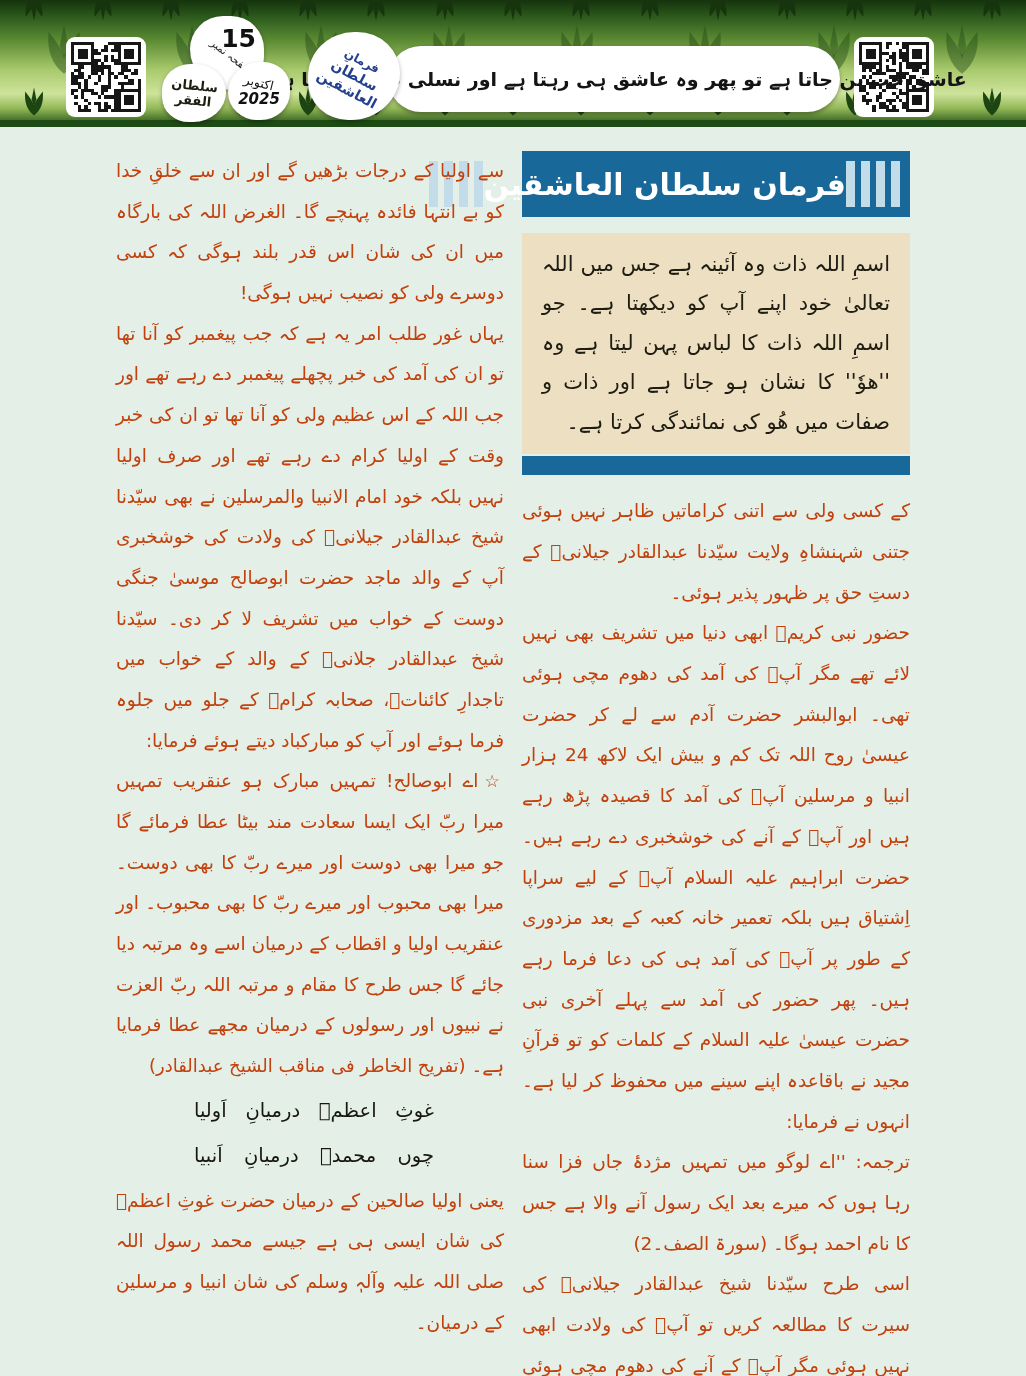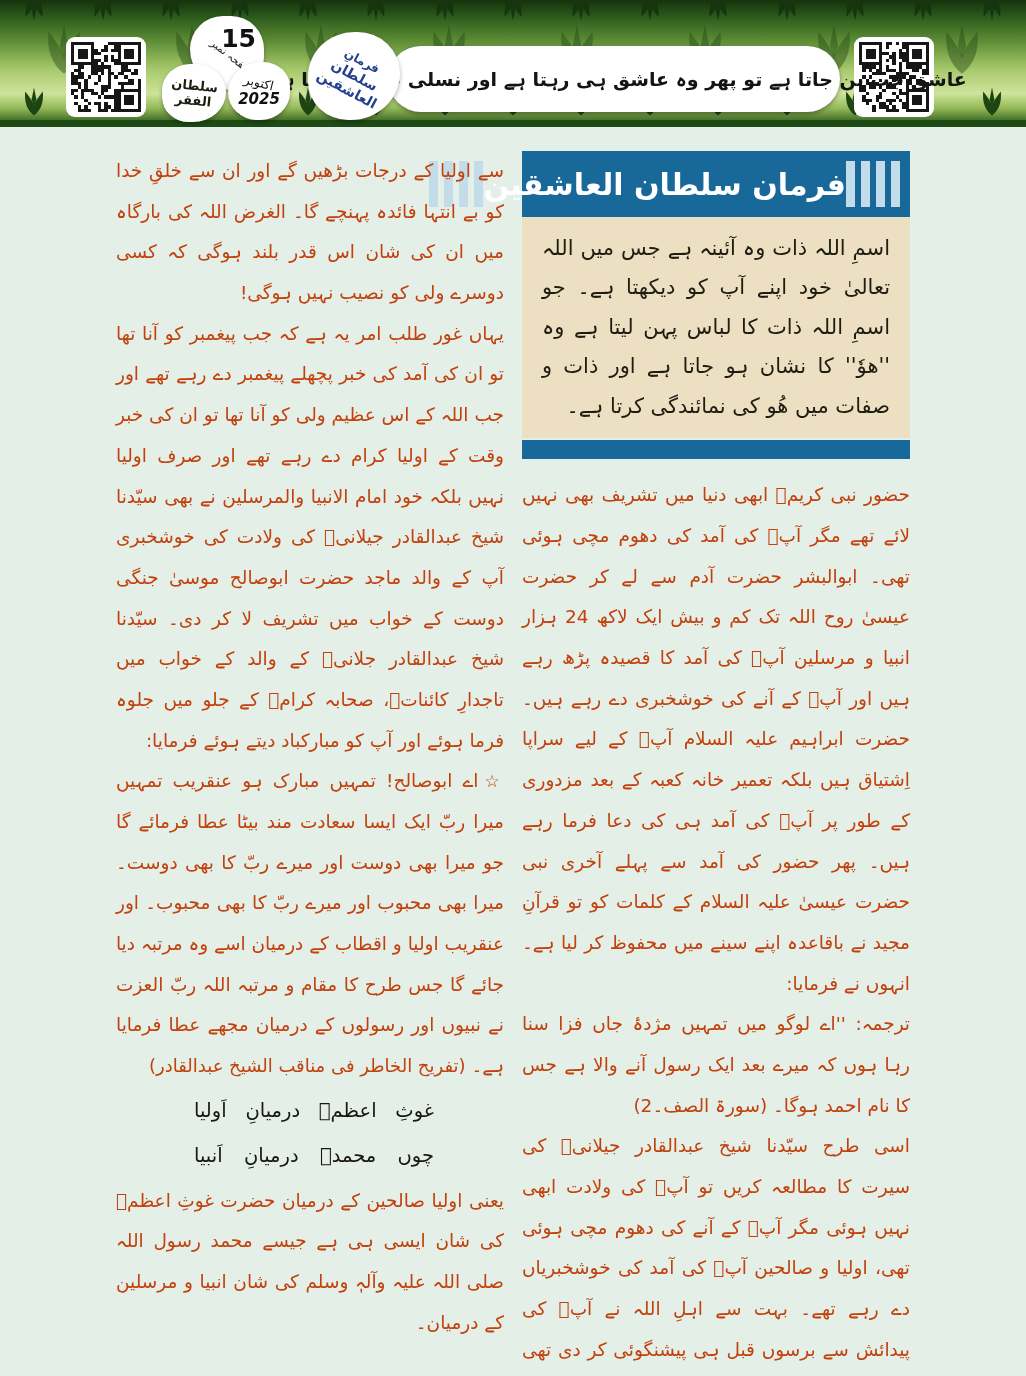--- a/index.html
+++ b/index.html
@@ -41,21 +41,21 @@
   .col{flex:1;min-width:0;}
   .col p{margin:0;font-size:18.5px;line-height:2.2;color:#c2410c;text-align:justify;}
   .ref{font-size:18px;}
   .star-marker{font-size:17px;padding-left:6px;}
 
   
   .fb-head{background:#18689a;height:66px;display:flex;align-items:center;justify-content:space-between;padding:0 10px;box-sizing:border-box;}
   .fb-head h2{margin:0;color:#fff;font-size:30px;font-weight:bold;white-space:nowrap;}
   .stripes{display:flex;gap:6px;}
   .stripes b{width:9px;height:46px;background:#c3dcea;}
-  .fb-body{background:#ecdfc2;padding:12px 20px;margin-top:0;}
+  .fb-body{background:#ecdfc2;padding:12px 20px;margin-top:16px;}
   .fb-body p{font-size:21px !important;line-height:1.88 !important;color:#1f1d12 !important;font-weight:500;}
   .fb-foot{background:#18689a;height:19px;margin-top:2px;}
   .farman-box{margin-bottom:16px;}
 
   
   .verse{padding:2px 70px 2px 78px;}
   .vline{display:flex;justify-content:space-between;direction:rtl;font-size:19.5px;line-height:2.3;color:#17170f;font-weight:500;}
 </style>
 </head>
 <body>
@@ -1160,20 +1160,21 @@
               <b></b>
               <b></b>
           </span>
         </div>
         <div class="fb-body">
           <p>اسمِ اللہ ذات وہ آئینہ ہے جس میں اللہ تعالیٰ خود اپنے آپ کو دیکھتا ہے۔ جو اسمِ اللہ ذات کا لباس پہن لیتا ہے وہ ''ھوٗ'' کا نشان ہو جاتا ہے اور ذات و صفات میں ھُو کی نمائندگی کرتا ہے۔</p>
         </div>
         <div class="fb-foot"></div>
       </div>
 
+      <p>کے کسی ولی سے اتنی کراماتیں ظاہر نہیں ہوئی جتنی شہنشاہِ ولایت سیّدنا عبدالقادر جیلانیؓ کے دستِ حق پر ظہور پذیر ہوئی۔</p>
       <p>حضور نبی کریمؐ ابھی دنیا میں تشریف بھی نہیں لائے تھے مگر آپؐ کی آمد کی دھوم مچی ہوئی تھی۔ ابوالبشر حضرت آدم سے لے کر حضرت عیسیٰ روح اللہ تک کم و بیش ایک لاکھ 24 ہزار انبیا و مرسلین آپؐ کی آمد کا قصیدہ پڑھ رہے ہیں اور آپؐ کے آنے کی خوشخبری دے رہے ہیں۔ حضرت ابراہیم علیہ السلام آپؐ کے لیے سراپا اِشتیاق ہیں بلکہ تعمیر خانہ کعبہ کے بعد مزدوری کے طور پر آپؐ کی آمد ہی کی دعا فرما رہے ہیں۔ پھر حضور کی آمد سے پہلے آخری نبی حضرت عیسیٰ علیہ السلام کے کلمات کو تو قرآنِ مجید نے باقاعدہ اپنے سینے میں محفوظ کر لیا ہے۔ انہوں نے فرمایا:</p>
       <p>ترجمہ: ''اے لوگو میں تمہیں مژدۂ جاں فزا سنا رہا ہوں کہ میرے بعد ایک رسول آنے والا ہے جس کا نام احمد ہوگا۔ (سورۃ الصف۔2)</p>
       <p>اسی طرح سیّدنا شیخ عبدالقادر جیلانیؓ کی سیرت کا مطالعہ کریں تو آپؒ کی ولادت ابھی نہیں ہوئی مگر آپؒ کے آنے کی دھوم مچی ہوئی تھی، اولیا و صالحین آپؒ کی آمد کی خوشخبریاں دے رہے تھے۔ بہت سے اہلِ اللہ نے آپؒ کی پیدائش سے برسوں قبل ہی پیشنگوئی کر دی تھی کہ عراق میں ایک ایسے بزرگ ظاہر ہونے والے ہیں جو فضل و کرامت میں بہت بڑے مقام و مرتبے پر فائز ہوں گے۔ ان پر تمام اقطاب کے حالات واضح کر دیے جائیں گے اور ان کے سینوں کے تمام علوم اُن پر روشن ہو جائیں گے۔ ایک وقت آئے گا کہ وہ یہ اعلان کریں گے ''میرا یہ قدم ہر ولی کی گردن پر ہے''۔ ان کی وجہ</p>
     </section>
 
     <section class="col">
       <p>سے اولیا کے درجات بڑھیں گے اور ان سے خلقِ خدا کو بے انتہا فائدہ پہنچے گا۔ الغرض اللہ کی بارگاہ میں ان کی شان اس قدر بلند ہوگی کہ کسی دوسرے ولی کو نصیب نہیں ہوگی!</p>
       <p>یہاں غور طلب امر یہ ہے کہ جب پیغمبر کو آنا تھا تو ان کی آمد کی خبر پچھلے پیغمبر دے رہے تھے اور جب اللہ کے اس عظیم ولی کو آنا تھا تو ان کی خبر وقت کے اولیا کرام دے رہے تھے اور صرف اولیا نہیں بلکہ خود امام الانبیا والمرسلین نے بھی سیّدنا شیخ عبدالقادر جیلانیؓ کی ولادت کی خوشخبری آپ کے والد ماجد حضرت ابوصالح موسیٰ جنگی دوست کے خواب میں تشریف لا کر دی۔ سیّدنا شیخ عبدالقادر جلانیؓ کے والد کے خواب میں تاجدارِ کائناتؐ، صحابہ کرامؓ کے جلو میں جلوہ فرما ہوئے اور آپ کو مبارکباد دیتے ہوئے فرمایا:</p>
       <p><span class="star-marker">☆</span><span>اے ابوصالح! تمہیں مبارک ہو عنقریب تمہیں میرا ربّ ایک ایسا سعادت مند بیٹا عطا فرمائے گا جو میرا بھی دوست اور میرے ربّ کا بھی دوست۔ میرا بھی محبوب اور میرے ربّ کا بھی محبوب۔ اور عنقریب اولیا و اقطاب کے درمیان اسے وہ مرتبہ دیا جائے گا جس طرح کا مقام و مرتبہ اللہ ربّ العزت نے نبیوں اور رسولوں کے درمیان مجھے عطا فرمایا ہے۔</span> <span class="ref">(تفریح الخاطر فی مناقب الشیخ عبدالقادر)</span></p>
 

